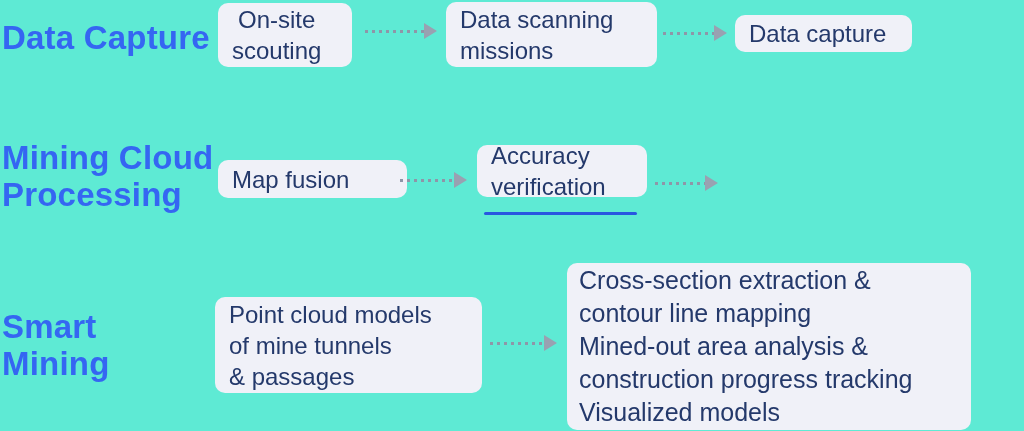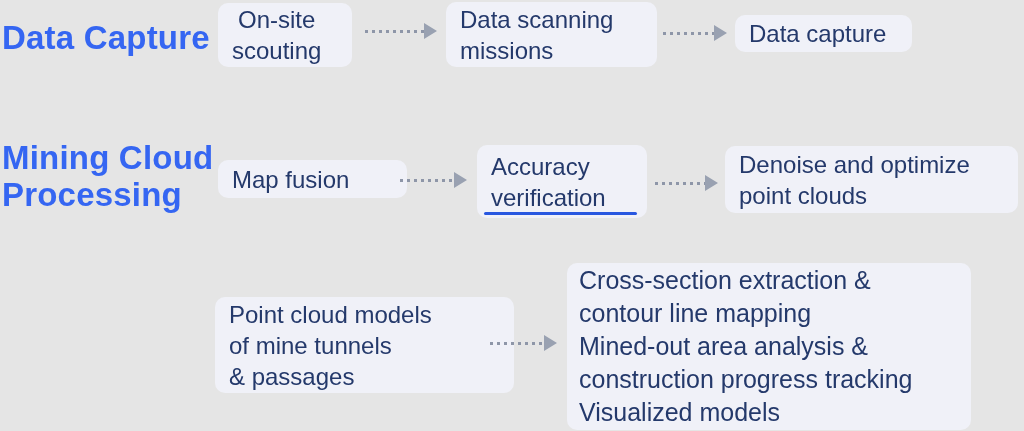--- a/index.html
+++ b/index.html
@@ -4,21 +4,21 @@
 <style>
   html, body {
     margin: 0;
     padding: 0;
     background: #ffffff;
   }
   .canvas {
     position: relative;
     width: 1024px;
     height: 431px;
-    background: #e5e5e5;
+    background: #5eead4;
     font-family: "Liberation Sans", sans-serif;
     overflow: hidden;
   }
   .row-label {
     position: absolute;
     color: #3566f2;
     font-weight: bold;
     font-size: 33px;
     line-height: 37px;
     white-space: pre-line;
@@ -106,39 +106,37 @@
 
   <div class="box" style="left:218px; top:160px; width:189px; height:38px;">
     <span class="txt">Map fusion</span>
   </div>
 
   <div class="arrow" style="left:400px; top:172px; width:67px;">
     <div class="dashes"></div>
     <div class="head"></div>
   </div>
 
-  <div class="box" style="left:477px; top:145px; width:170px; height:73px;">
+  <div class="box" style="left:477px; top:145px; width:170px; height:52px;">
     <span class="txt">Accuracy
 verification</span>
   </div>
 
   <div class="underline" style="left:484px; top:212px; width:153px;"></div>
 
   <div class="arrow" style="left:655px; top:175px; width:63px;">
     <div class="dashes"></div>
     <div class="head"></div>
   </div>
 
-  <div class="box" style="left:725px; top:146px; width:293px; height:67px;">
-    <span class="txt">Denoise and optimize
-point clouds</span>
-  </div>
 
+  <div class="row-label" style="left:2px; top:308px;">Smart
+Mining</div>
 
-  <div class="box" style="left:215px; top:297px; width:299px; height:96px;">
+  <div class="box" style="left:215px; top:297px; width:267px; height:96px;">
     <span class="txt">Point cloud models
 of mine tunnels
 &amp; passages</span>
   </div>
 
   <div class="arrow" style="left:490px; top:335px; width:67px;">
     <div class="dashes"></div>
     <div class="head"></div>
   </div>
 

